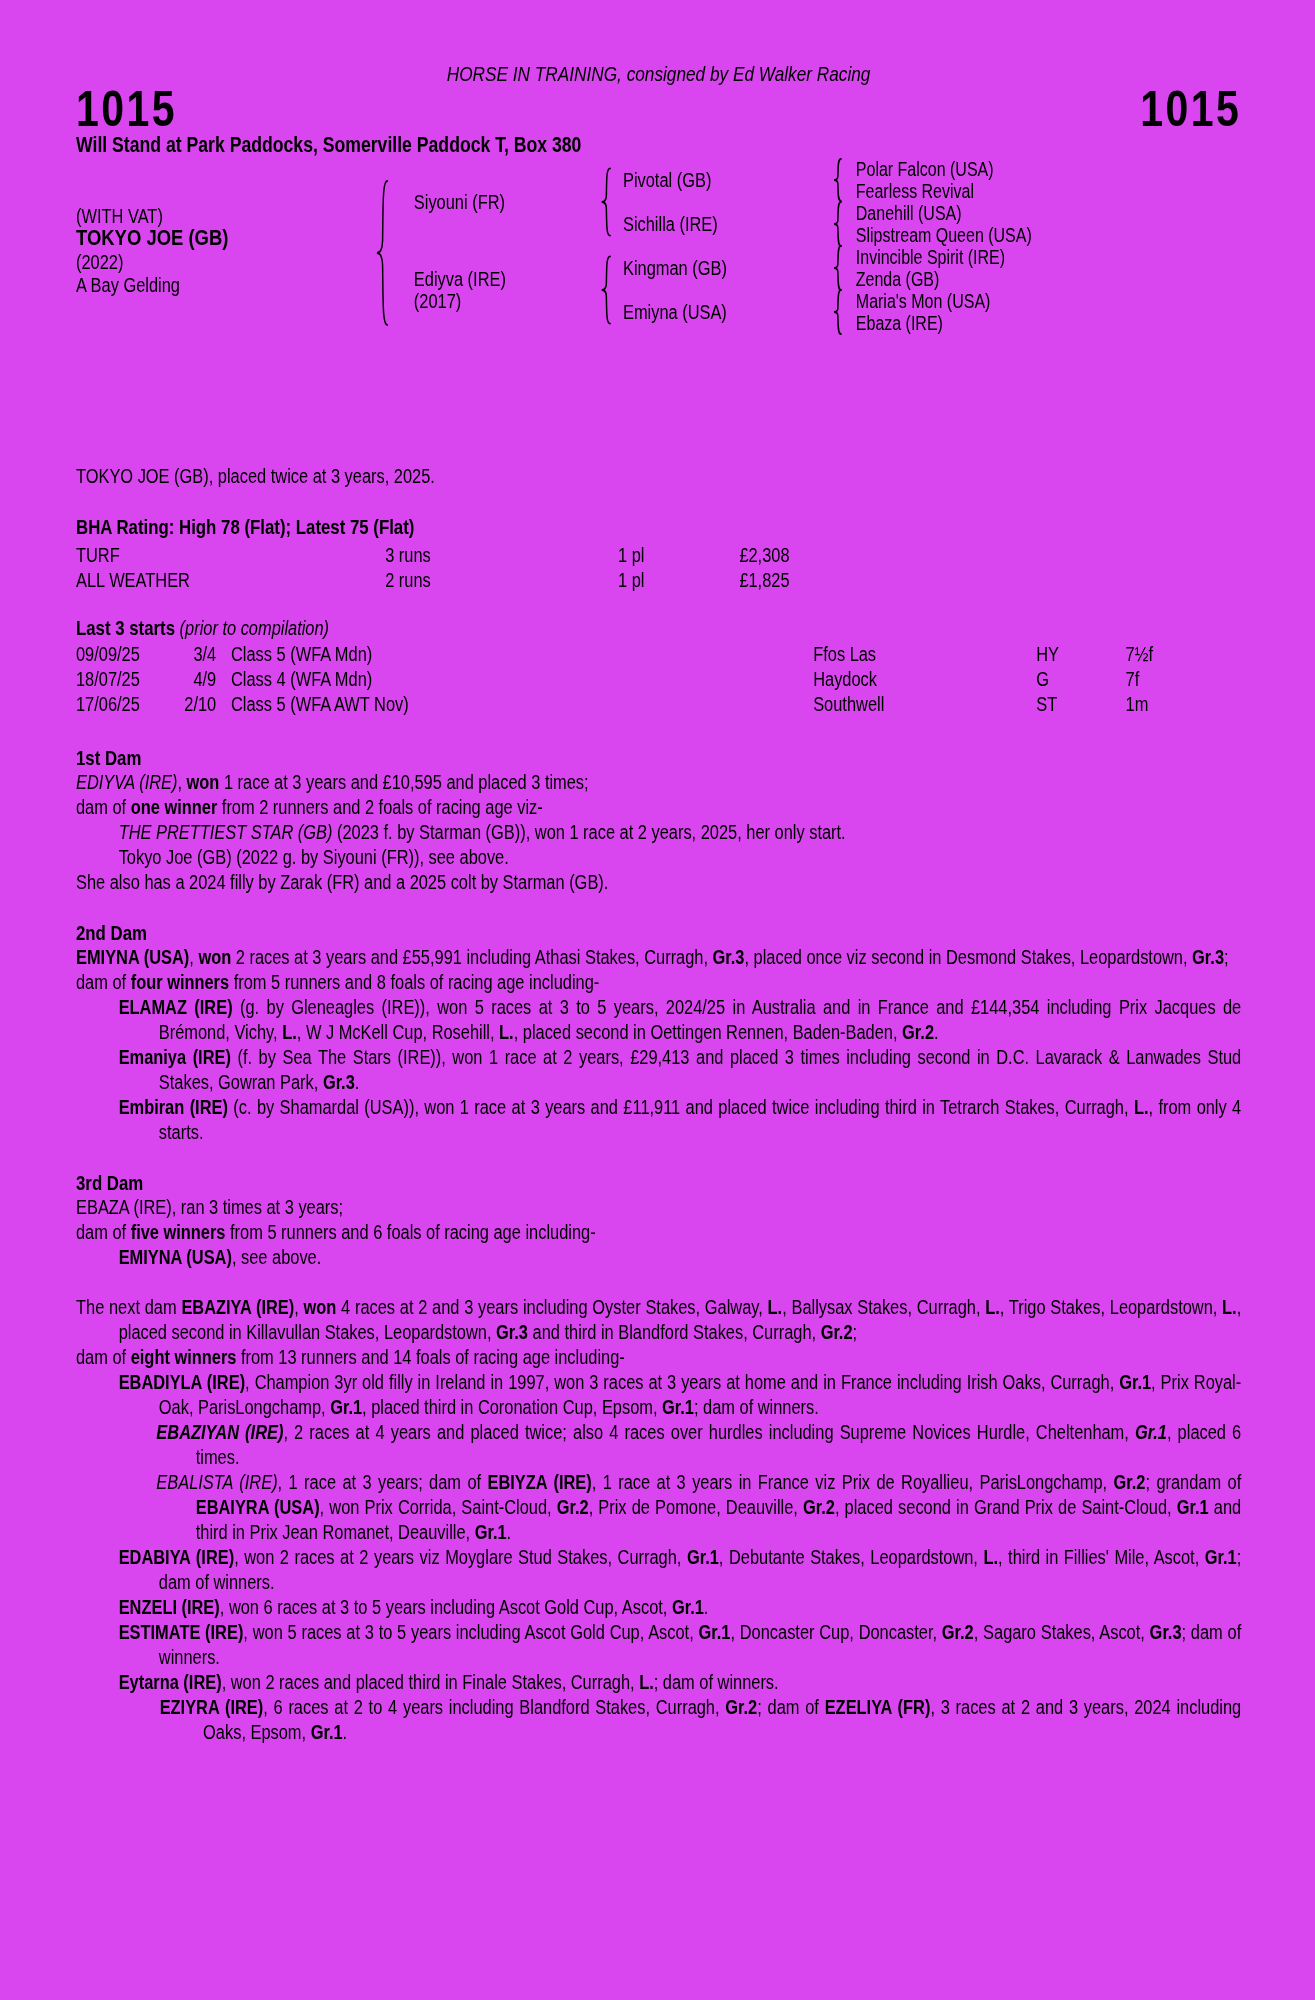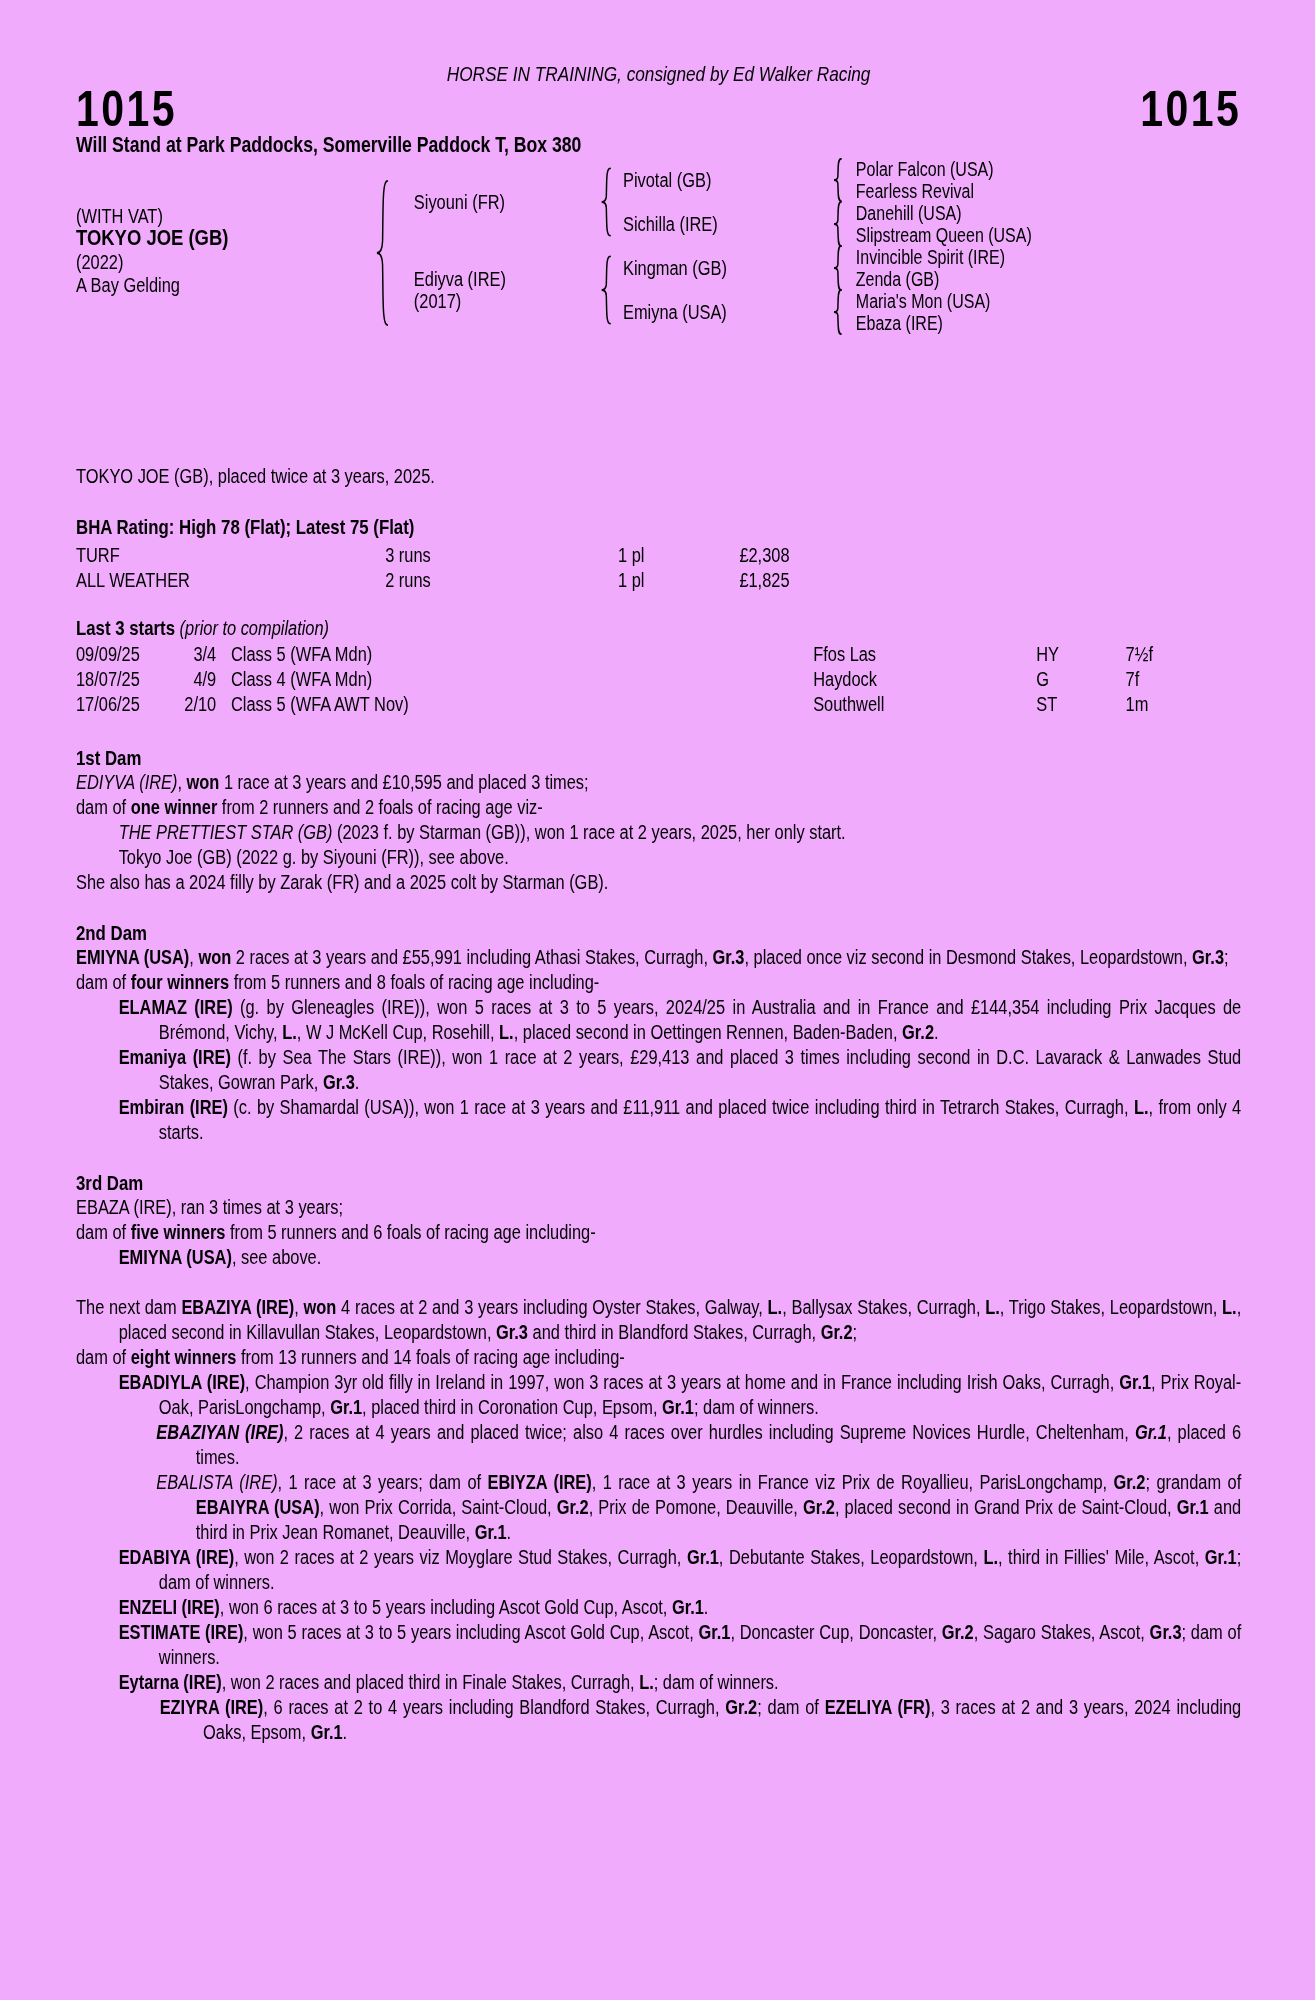--- a/index.html
+++ b/index.html
@@ -1,16 +1,16 @@
 <!DOCTYPE html>
 <html><head>
 <meta charset="utf-8">
 <style>
   html,body{margin:0;padding:0;background:#fff;}
-  .page{position:relative;width:1315px;height:2000px;background:#f0abfc;color:#000;overflow:hidden;}
+  .page{position:relative;width:1315px;height:2000px;background:#d946ef;color:#000;overflow:hidden;}
   .condense{
     position:absolute;left:76px;top:0;width:1421px;
     transform:scaleX(0.82);transform-origin:0 0;
     font-family:"Liberation Sans","DejaVu Sans",sans-serif;
     font-size:20px;line-height:25px;color:#000;
   }
   p{margin:0;}
   .consigned{margin-top:62px;text-align:center;font-style:italic;font-size:21px;line-height:24px;}
   .lot-row{display:flex;justify-content:space-between;align-items:center;height:46px;}
   .lot{font-weight:bold;font-size:50px;letter-spacing:3px;line-height:46px;}

